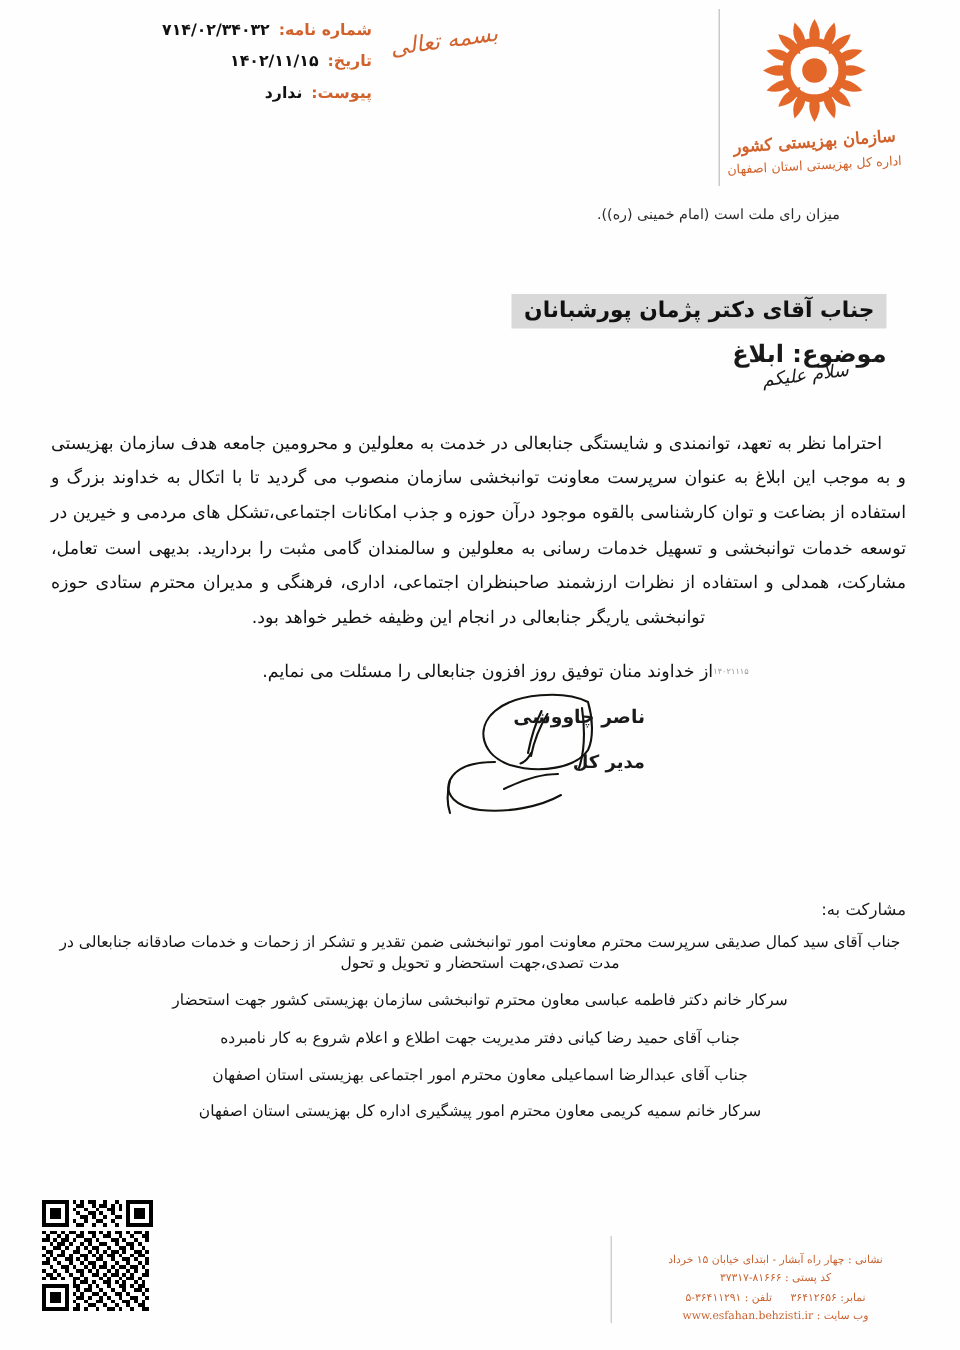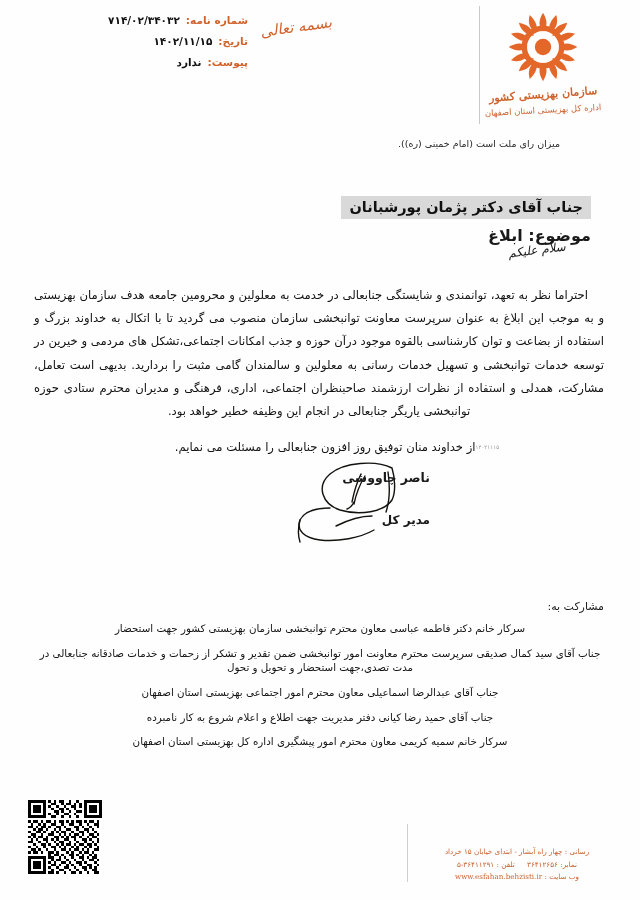--- a/index.html
+++ b/index.html
@@ -166,21 +166,21 @@
   }
   .sig-svg { position: absolute; top: -14px; right: -34px; }
   .sig-name {
     position: relative;
     font-size: 12.5px;
     font-weight: bold;
     letter-spacing: .3px;
   }
   .sig-title {
     position: relative;
-    margin-top: 28px;
+    margin-top: 16px;
     font-size: 12px;
     font-weight: bold;
   }
 
   
   .cc-heading {
     position: absolute;
     top: 600px; right: 36px;
     font-size: 11px;
     font-weight: normal;
@@ -309,32 +309,36 @@
         <path d="M36 64 C34 72 34 80 36 86"></path>
         <path d="M72 70 C84 64 96 60 108 60"></path>
       </g>
     </svg>
     <div class="sig-name">ناصر چاووشی</div>
     <div class="sig-title">مدیر کل</div>
   </div>
 
   <div class="cc-heading">مشارکت به:</div>
   <div class="cc-list">
+    <div class="cc-item">جناب آقای سید کمال صدیقی سرپرست محترم معاونت امور توانبخشی ضمن تقدیر و تشکر از زحمات و خدمات صادقانه جنابعالی در مدت تصدی،جهت استحضار و تحویل و تحول</div>
     <div class="cc-item">سرکار خانم دکتر فاطمه عباسی معاون محترم توانبخشی سازمان بهزیستی کشور جهت استحضار</div>
-    <div class="cc-item">جناب آقای سید کمال صدیقی سرپرست محترم معاونت امور توانبخشی ضمن تقدیر و تشکر از زحمات و خدمات صادقانه جنابعالی در مدت تصدی،جهت استحضار و تحویل و تحول</div>
+    <div class="cc-item">جناب آقای حمید رضا کیانی دفتر مدیریت جهت اطلاع و اعلام شروع به کار نامبرده</div>
     <div class="cc-item">جناب آقای عبدالرضا اسماعیلی معاون محترم امور اجتماعی بهزیستی استان اصفهان</div>
-    <div class="cc-item">جناب آقای حمید رضا کیانی دفتر مدیریت جهت اطلاع و اعلام شروع به کار نامبرده</div>
     <div class="cc-item">سرکار خانم سمیه کریمی معاون محترم امور پیشگیری اداره کل بهزیستی استان اصفهان</div>
   </div>
 
   <div class="footer-rule"></div>
   <div class="footer">
     <div class="footer-row">
-      <span>رسانی :</span>
+      <span>نشانی :</span>
       <span>چهار راه آبشار - ابتدای خیابان ۱۵ خرداد</span>
+    </div>
+    <div class="footer-row">
+      <span>کد پستی :</span>
+      <span>۸۱۶۶۶-۳۷۳۱۷</span>
     </div>
     <div class="footer-row">
       <span class="pair">
         <span>نمابر:</span>
         <span>۳۶۴۱۲۶۵۶</span>
       </span>
       <span class="pair">
         <span>تلفن :</span>
         <span>۳۶۴۱۱۲۹۱-۵</span>
       </span>

